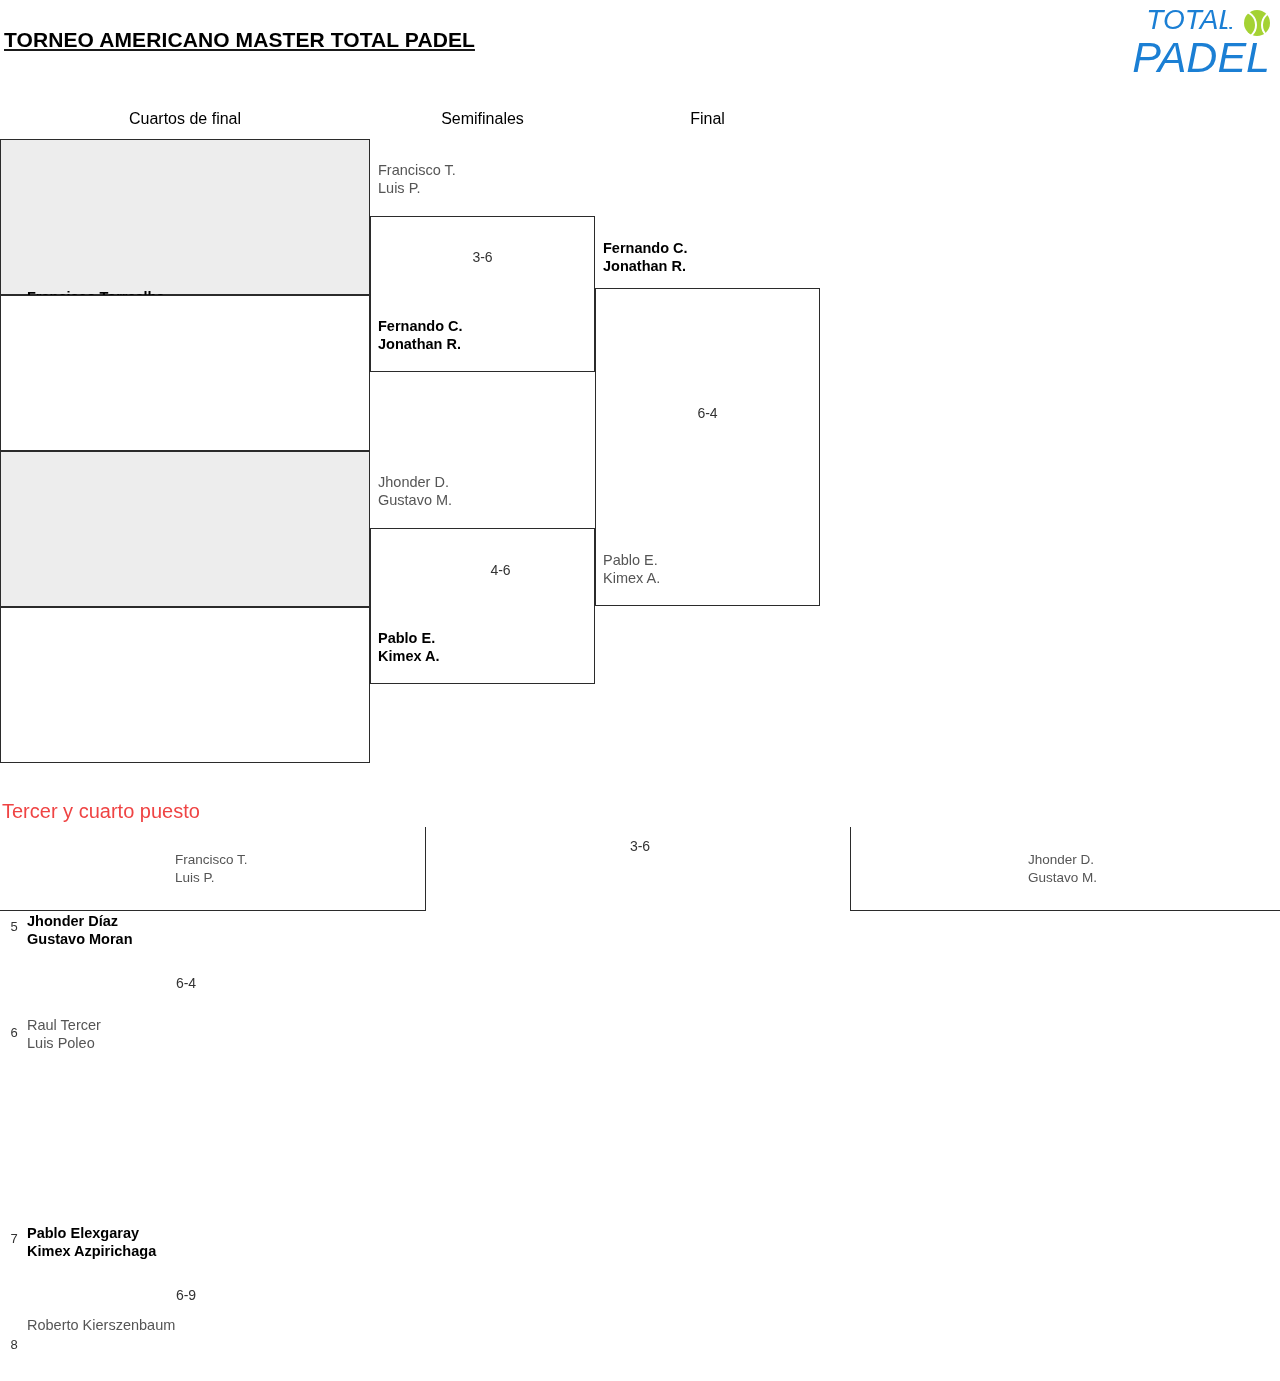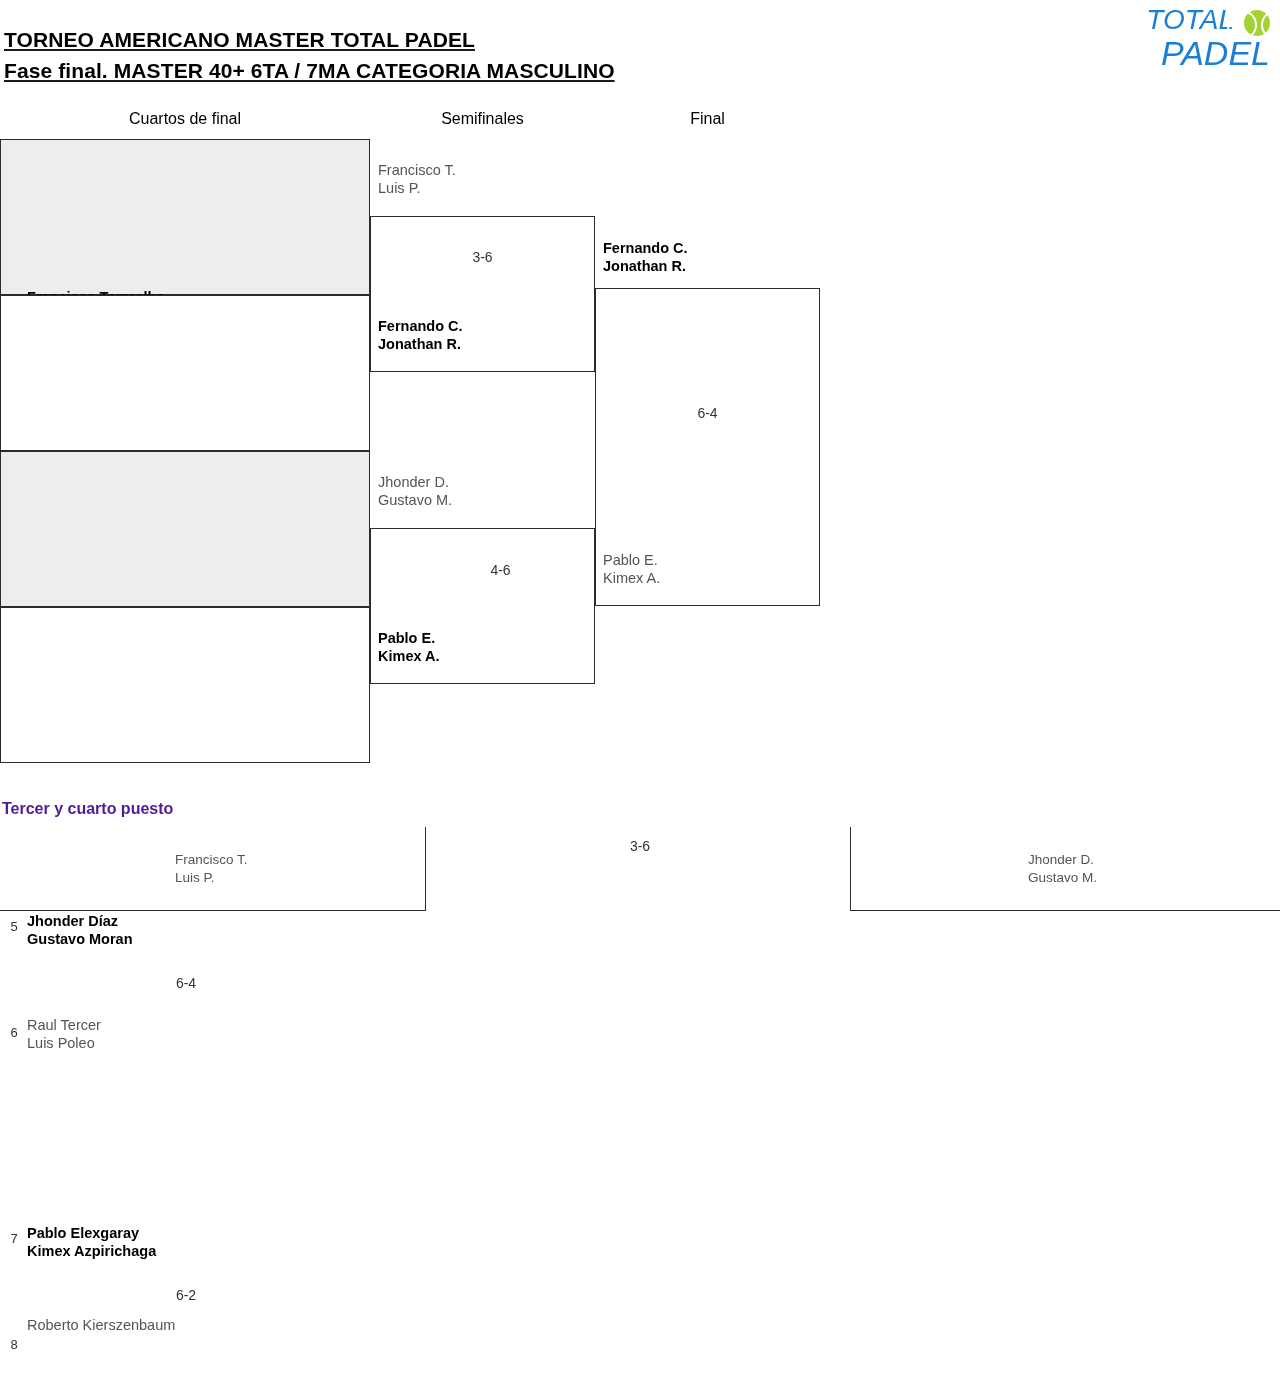--- a/index.html
+++ b/index.html
@@ -26,21 +26,21 @@
   .logo { position: absolute; right: 8px; top: 6px; width: 180px; height: 64px; }
   .logo-top, .logo-bottom {
     font-style: italic;
     font-weight: normal;
     color: #1b7fd4;
     letter-spacing: 0px;
     line-height: 1;
     text-align: right;
   }
   .logo-top { font-size: 28px; padding-right: 38px; }
-  .logo-bottom { font-size: 34px; margin-top: 2px; padding-right: 2px; }
+  .logo-bottom { font-size: 43px; margin-top: 2px; padding-right: 2px; }
   .ball {
     position: absolute; right: 2px; top: 4px;
     width: 26px; height: 26px; border-radius: 50%;
     background: #a4d233;
   }
   .ball:before, .ball:after {
     content: ""; position: absolute; border: 2px solid #ffffff; border-radius: 50%;
     width: 26px; height: 26px;
   }
   .ball:before { left: -17px; top: 0; }
@@ -117,21 +117,21 @@
     line-height: 18px;
     white-space: nowrap;
   }
   .adv-label.winner { font-weight: bold; color: #000; }
   .adv-label.loser  { font-weight: normal; color: #555; }
 
   
   .third-title {
     position: absolute;
     left: 2px; top: 800px;
-    font-size: 16px; font-weight: bold; color: #4c1d95;
+    font-size: 20px; font-weight: normal; color: #ef4444;
   }
   .third-box-left {
     position: absolute;
     left: 0px; top: 827px; width: 426px; height: 84px;
     border-right: 1px solid #2b2b2b;
     border-bottom: 1px solid #2b2b2b;
   }
   .third-box-right {
     position: absolute;
     left: 850px; top: 827px; width: 430px; height: 84px;
@@ -149,21 +149,20 @@
     text-align: center; font-size: 14px; color: #333;
   }
 </style>
 </head>
 <body>
 
 <div class="page">
 
   <div class="title-block">
     <div class="title-line">TORNEO AMERICANO MASTER TOTAL PADEL</div>
-    <div class="title-line">Fase final. MASTER 40+ 6TA / 7MA CATEGORIA MASCULINO</div>
   </div>
 
   <div class="logo">
     <div class="logo-top">TOTAL</div>
     <div class="ball"></div>
     <div class="logo-bottom">PADEL</div>
   </div>
 
   <div class="round-head" id="rh-qf">Cuartos de final</div>
   <div class="round-head" id="rh-sf">Semifinales</div>
@@ -198,21 +197,21 @@
       <div class="qf-score" style="top:523px;">6-4</div>
       <div class="seed" style="top:573px;">6</div>
       <div class="team loser" style="top:564px;">Raul Tercer</div>
       <div class="team loser" style="top:582px;">Luis Poleo</div>
     </div>
 
     <div class="qf-box" style="top:607px; height:156px;">
       <div class="seed" style="top:623px;">7</div>
       <div class="team winner" style="top:616px;">Pablo Elexgaray</div>
       <div class="team winner" style="top:634px;">Kimex Azpirichaga</div>
-      <div class="qf-score" style="top:679px;">6-2</div>
+      <div class="qf-score" style="top:679px;">6-9</div>
       <div class="seed" style="top:729px;">8</div>
       <div class="team loser" style="top:708px;text-align:right;">Roberto Kierszenbaum</div>
       <div class="team loser" style="top:782px;text-align:center;">Shepylenof Vivas</div>
     </div>
 
     <div class="conn" style="left:370px; top:216px; width:225px; height:156px;"></div>
     <div class="adv-label loser" style="left:378px; top:161px;">Francisco T.</div>
     <div class="adv-label loser" style="left:378px; top:179px;">Luis P.</div>
     <div class="conn-score" style="left:370px; top:249px; width:225px;">3-6</div>
     <div class="adv-label winner" style="left:378px; top:317px;">Fernando C.</div>

